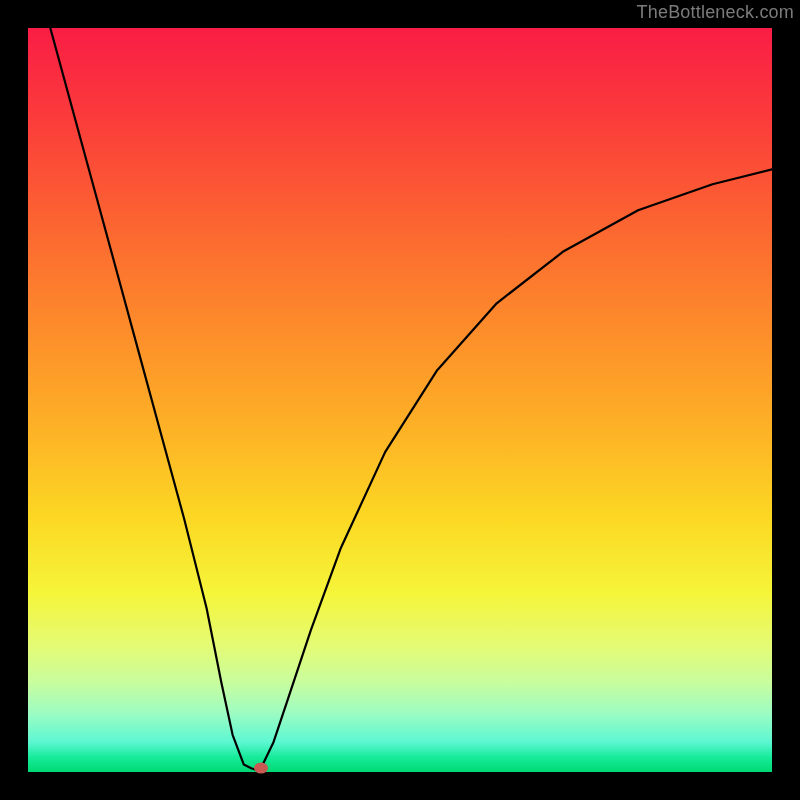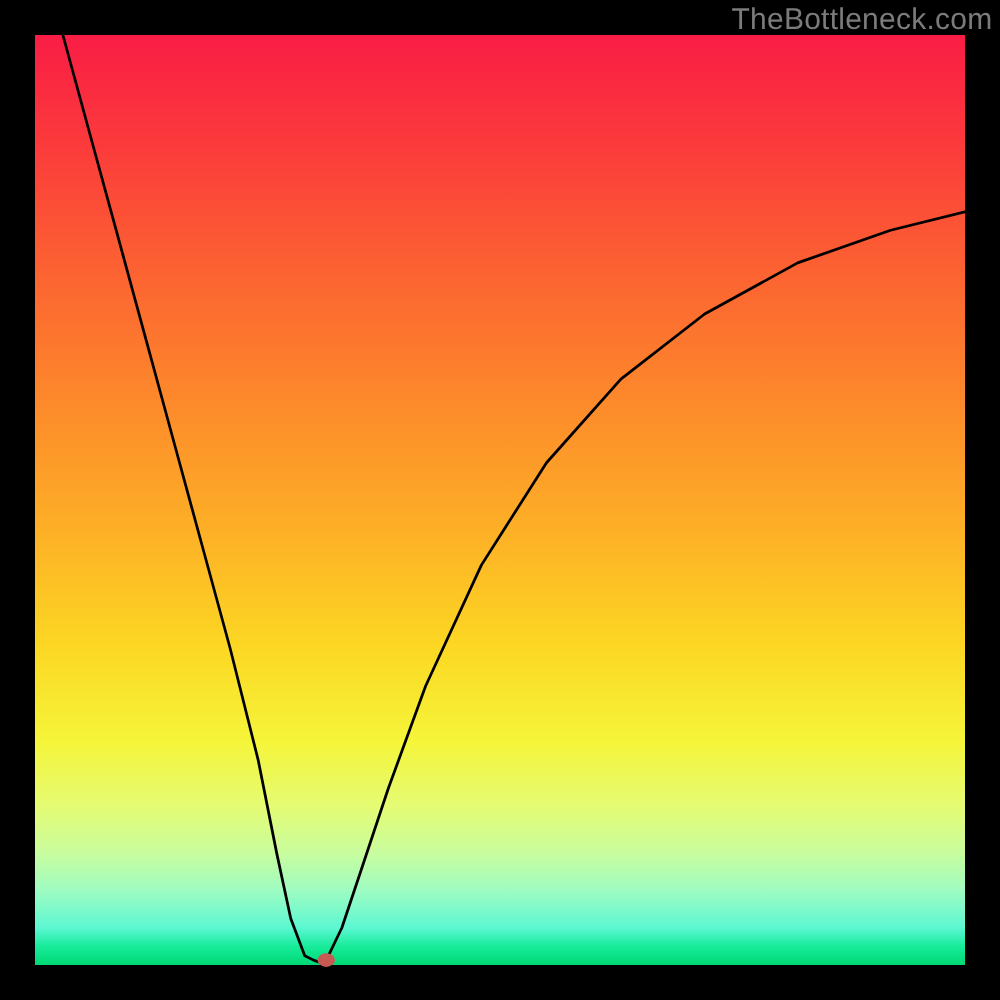--- a/index.html
+++ b/index.html
@@ -54,21 +54,21 @@
     height: 11px;
     border-radius: 50%;
     background: #c75b53;
     transform: translate(-50%, -50%);
   }
   .watermark {
     position: absolute;
     top: 2px;
     right: 6px;
     color: #7b7b7b;
-    font-size: 24px;
+    font-size: 18px;
     letter-spacing: 0.2px;
     font-weight: 500;
     user-select: none;
   }
 </style>
 </head>
 <body>
 
 <div class="frame">
   <div class="watermark">TheBottleneck.com</div>

